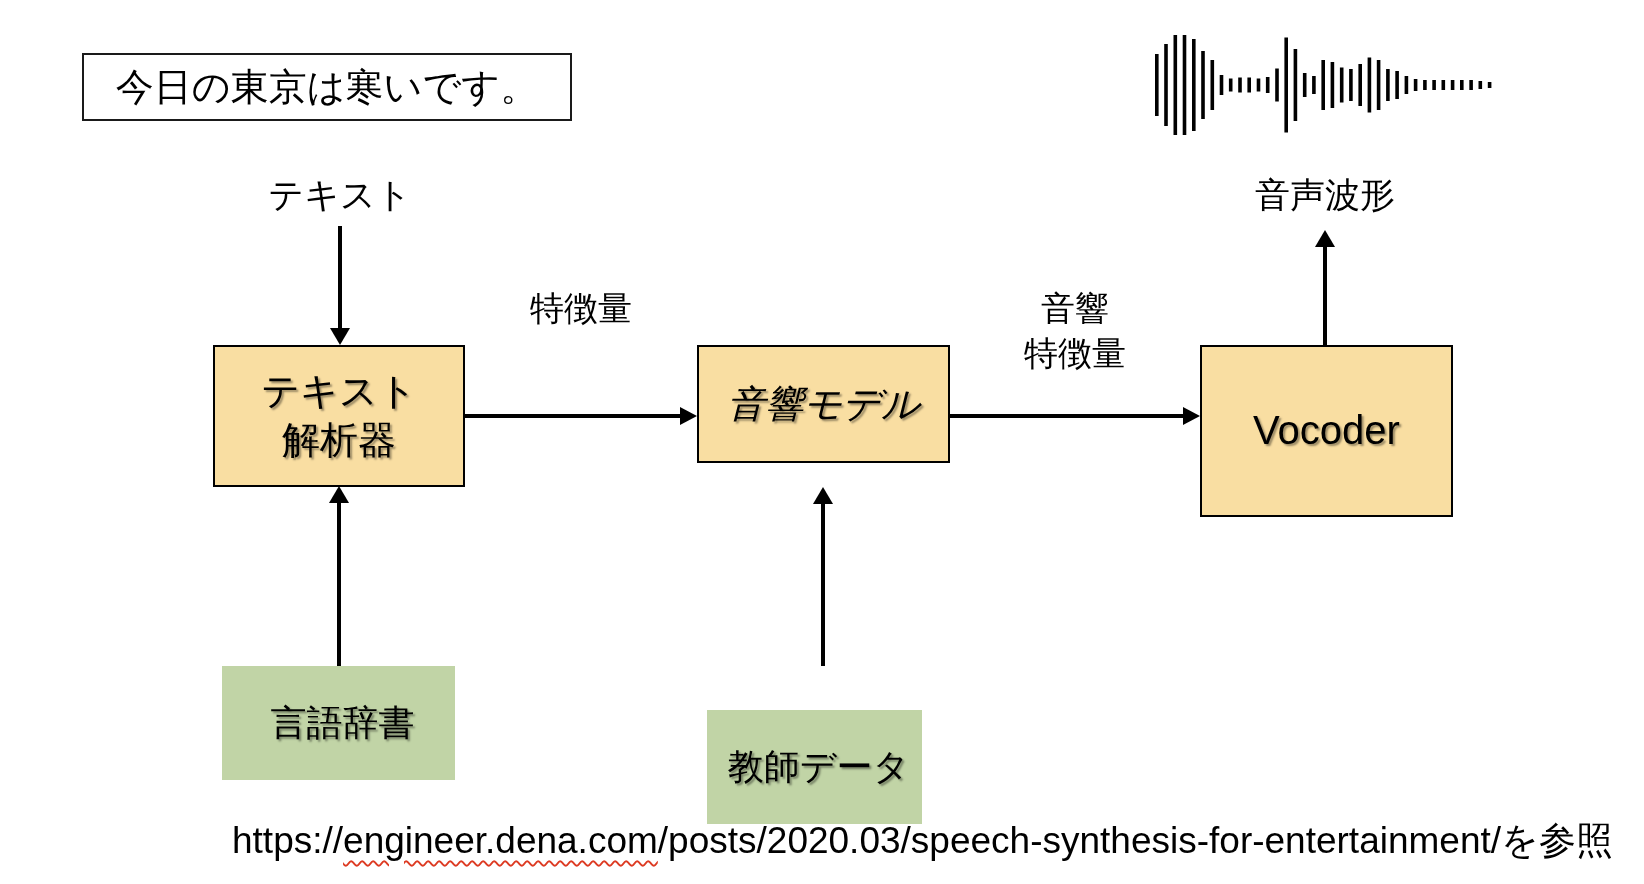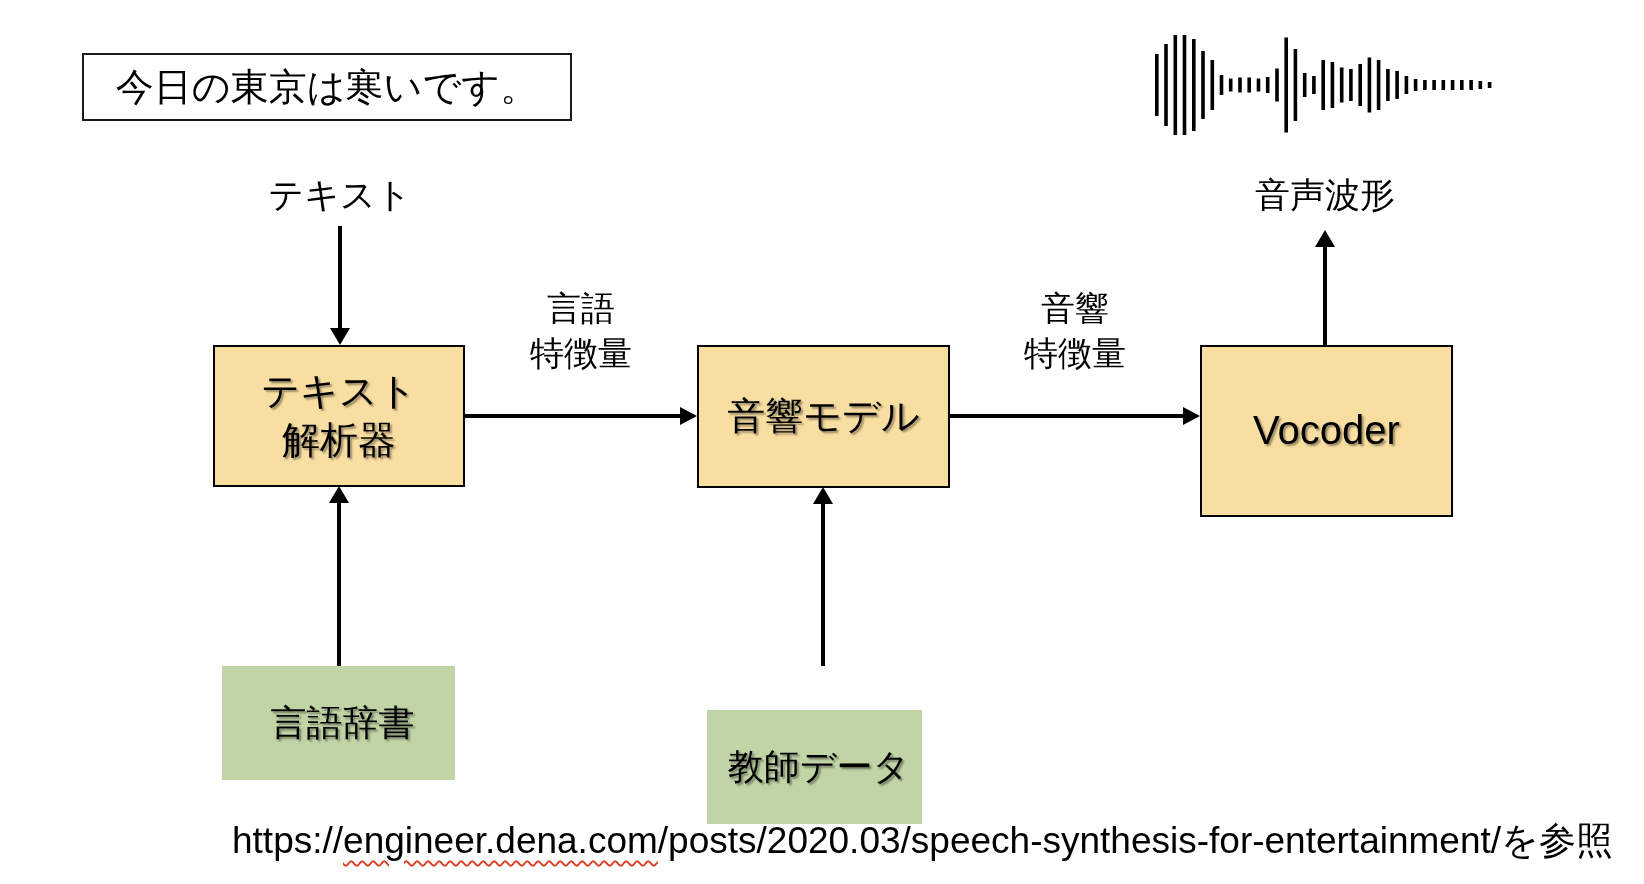--- a/index.html
+++ b/index.html
@@ -91,30 +91,29 @@
     <div class="vshaft" style="top:0;bottom:15px;"></div>
     <div class="head head-down"></div>
   </div>
 
   <div class="node process" style="left:213px;top:345px;width:252px;height:142px;">
     <span>テキスト</span>
     <span>解析器</span>
   </div>
 
   <div class="lbl" style="left:481px;top:286px;width:200px;">
-    <span class="line">言語</span>
     <span class="line">特徴量</span>
   </div>
 
   <div class="arrow h" style="left:465px;top:406px;width:232px;">
     <div class="hshaft" style="left:0;right:15px;"></div>
     <div class="head head-right"></div>
   </div>
 
-  <div class="node process" style="left:697px;top:345px;width:253px;height:143px;">音響モデル</div>
+  <div class="node process" style="left:697px;top:345px;width:253px;height:118px;font-style:italic;">音響モデル</div>
 
   <div class="lbl" style="left:975px;top:286px;width:200px;">
     <span class="line">音響</span>
     <span class="line">特徴量</span>
   </div>
 
   <div class="arrow h" style="left:950px;top:406px;width:250px;">
     <div class="hshaft" style="left:0;right:15px;"></div>
     <div class="head head-right"></div>
   </div>

